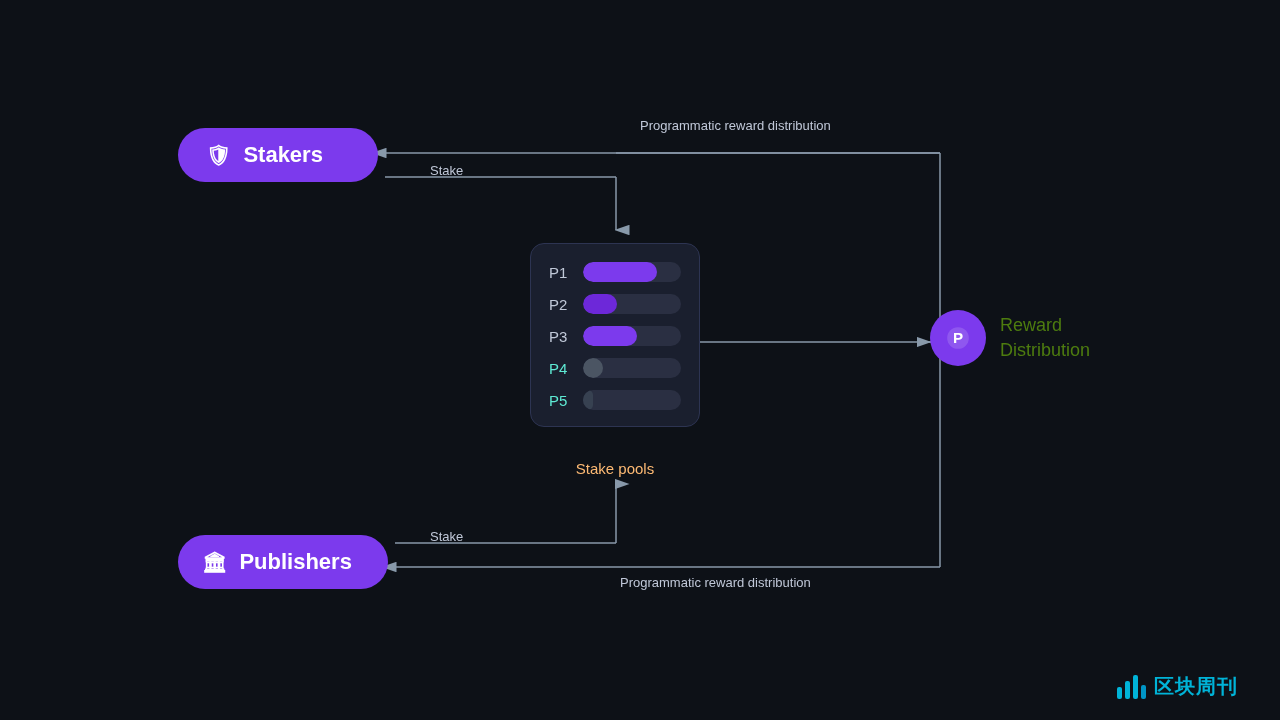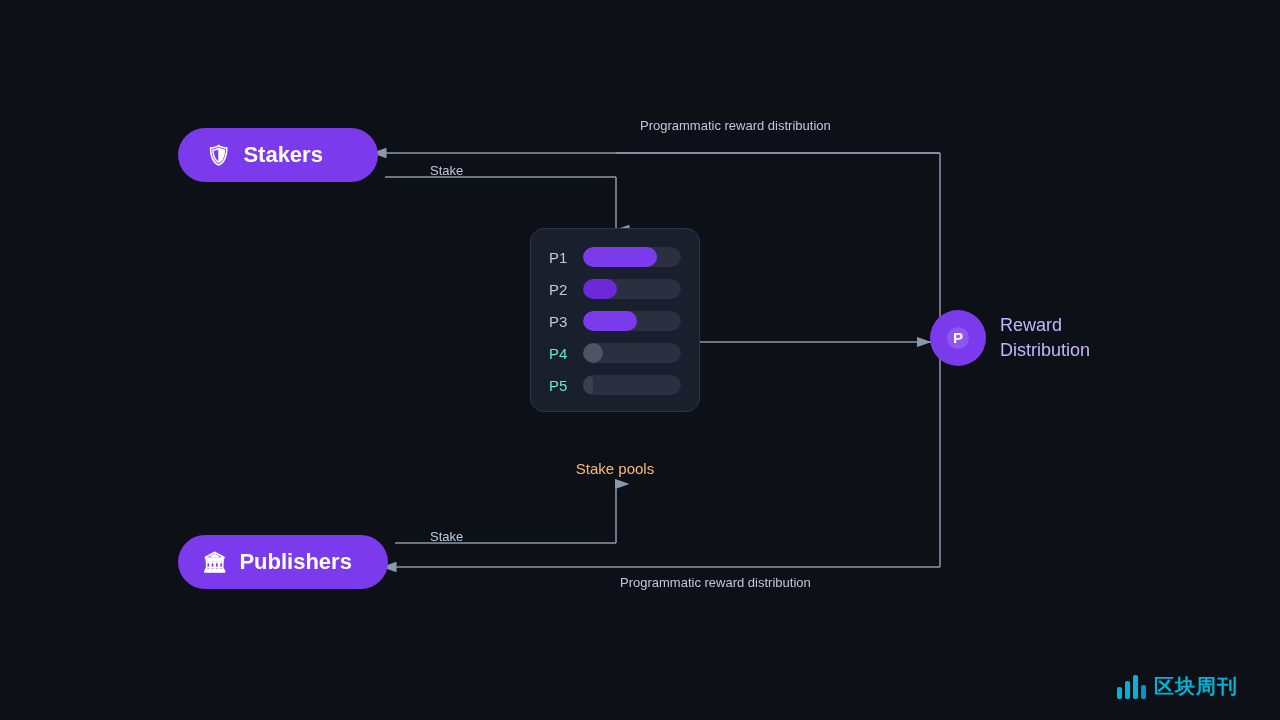--- a/index.html
+++ b/index.html
@@ -54,21 +54,21 @@
       width: 210px;
     }
     .publishers-pill .pill-icon {
       font-size: 20px;
     }
 
     
     .stake-pools-card {
       position: absolute;
       left: 530px;
-      top: 228px;
+      top: 243px;
       width: 170px;
       background: #1a1f2e;
       border: 1.5px solid #2d3452;
       border-radius: 14px;
       padding: 18px 18px 16px;
     }
     .stake-pools-label {
       position: absolute;
       left: 530px;
       top: 460px;
@@ -128,21 +128,21 @@
       border-radius: 50%;
       background: #7c3aed;
       display: flex;
       align-items: center;
       justify-content: center;
       color: white;
       font-size: 22px;
       flex-shrink: 0;
     }
     .reward-text {
-      color: #c4b5fd;
+      color: #4d7c0f;
       font-size: 18px;
       font-weight: 500;
       line-height: 1.4;
     }
 
     
     .arrows-svg {
       position: absolute;
       top: 0;
       left: 0;

